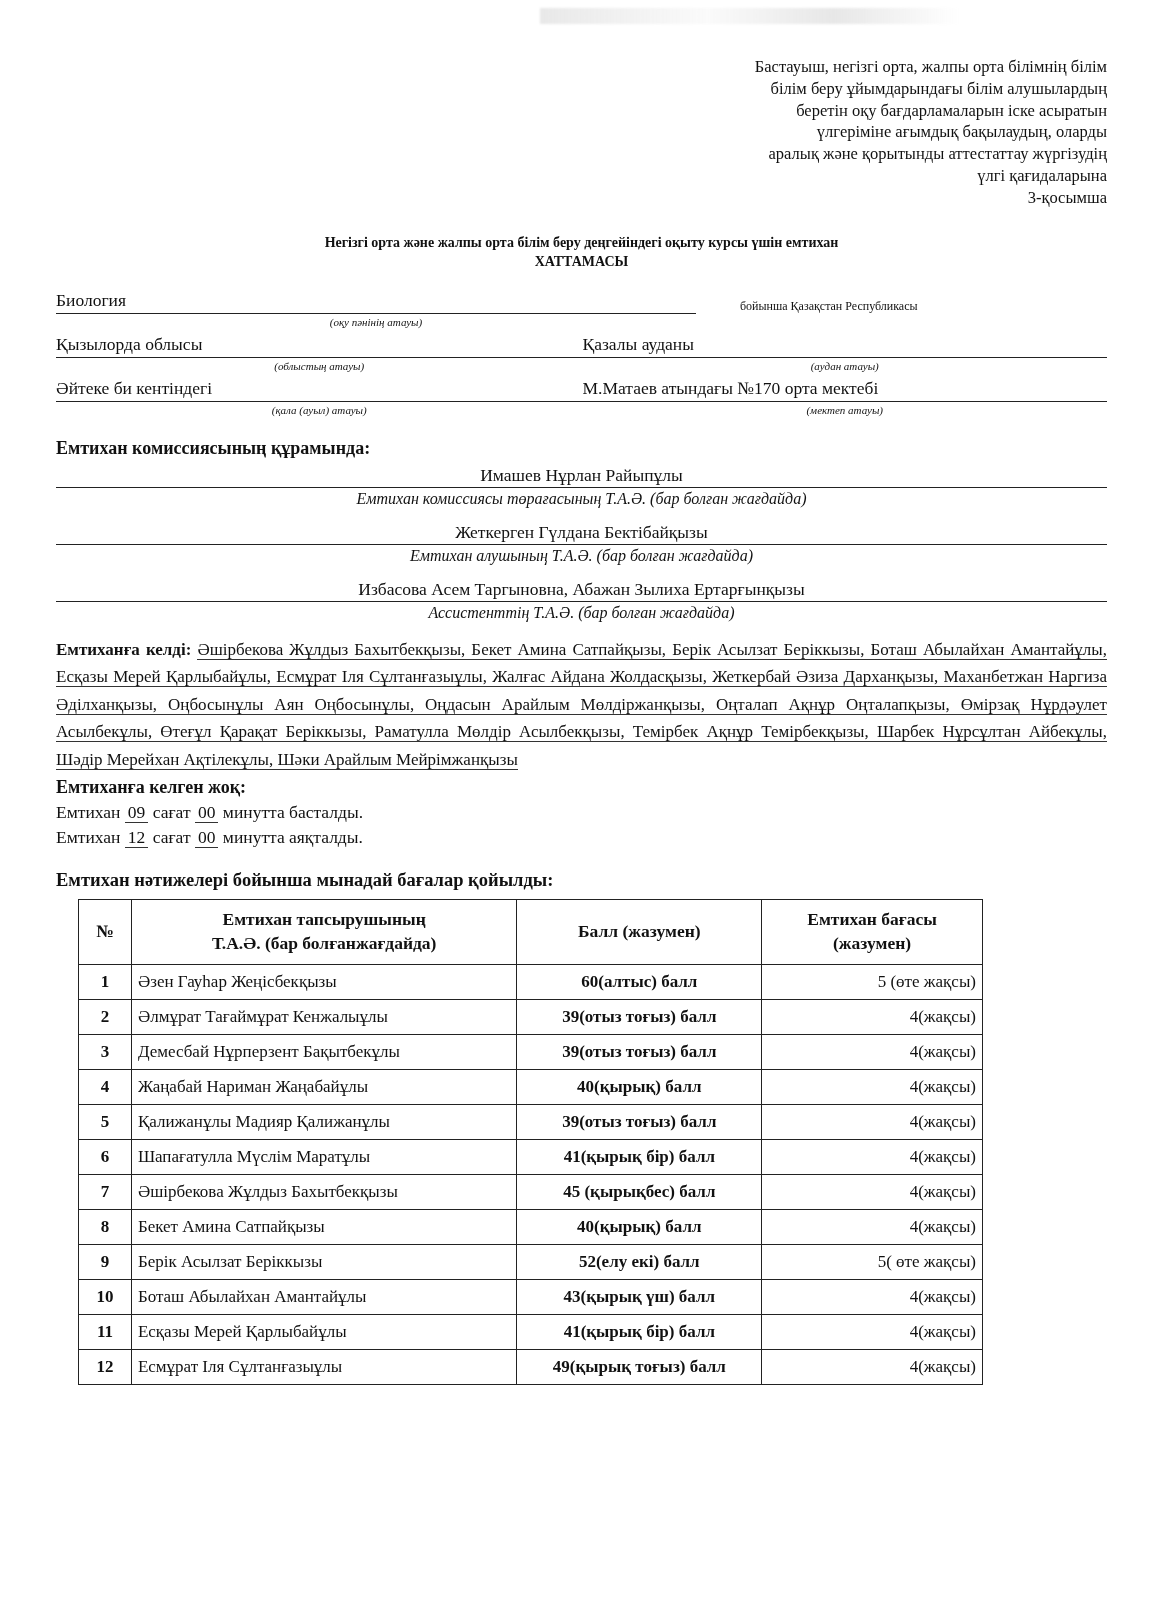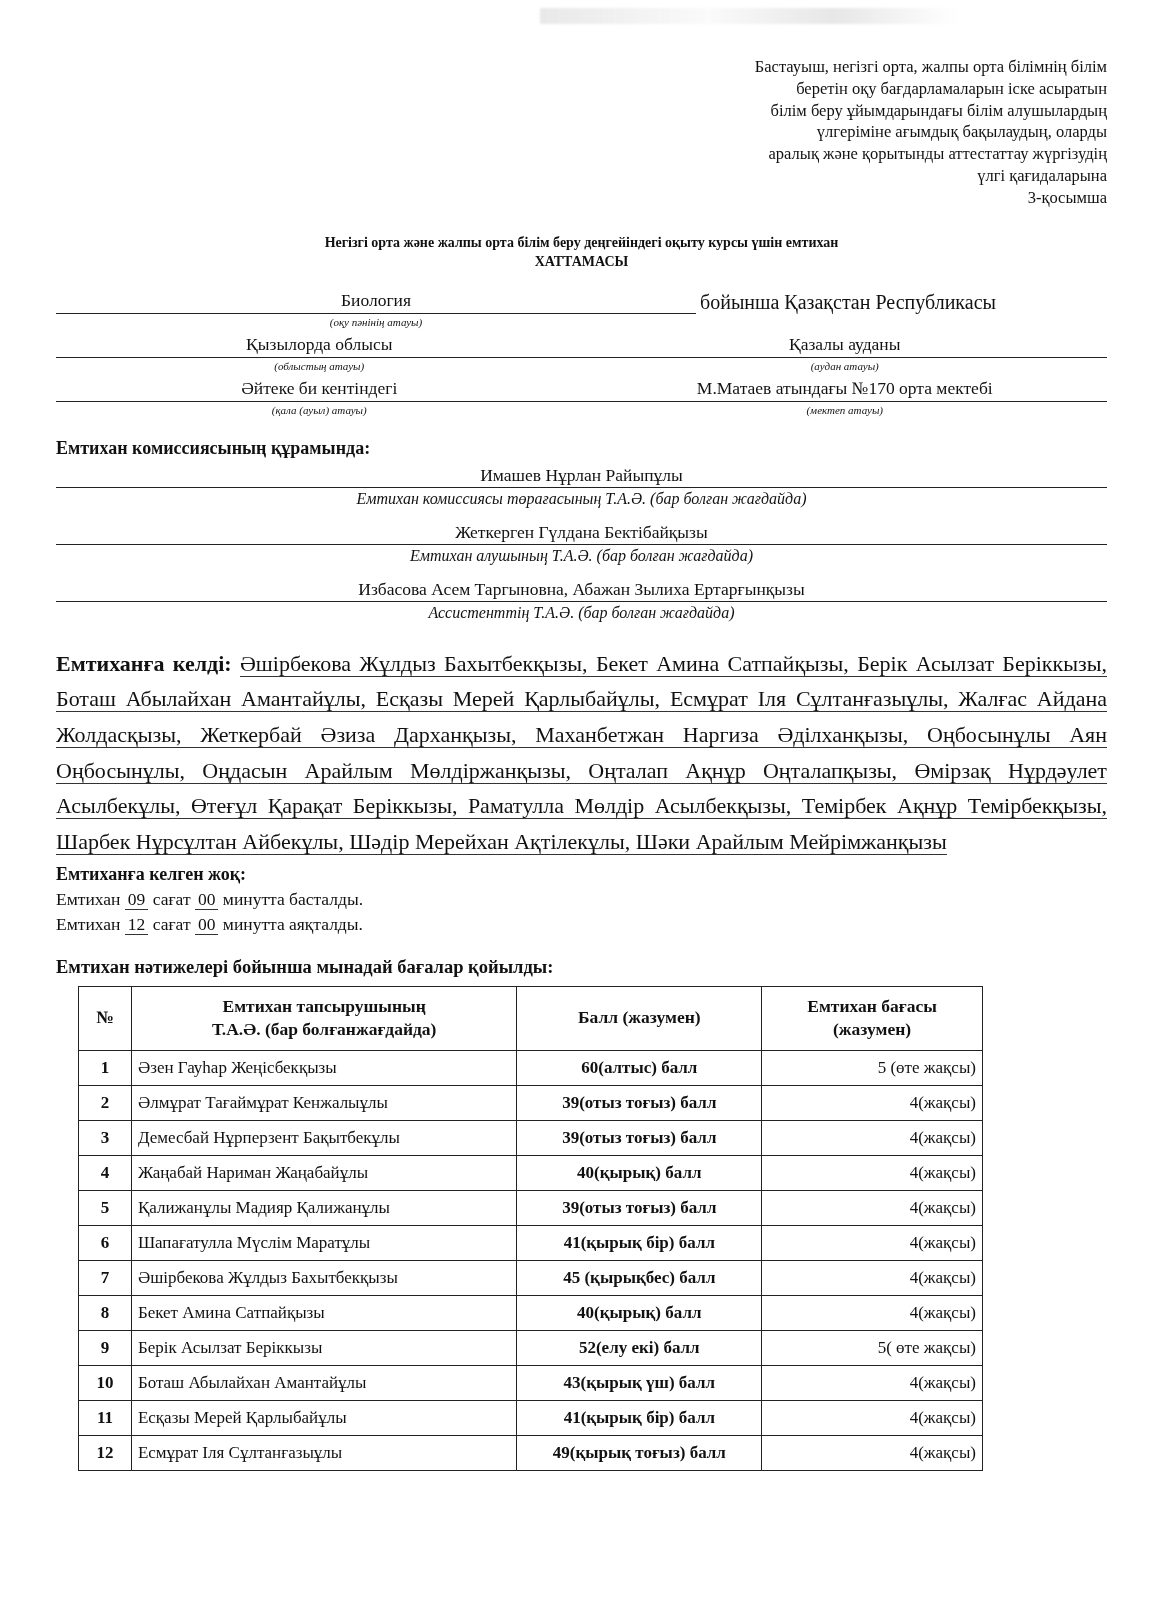--- a/index.html
+++ b/index.html
@@ -51,29 +51,29 @@
   .doc-title .l2 { display: block; }
 
   
   .fill-row {
     display: flex;
     align-items: flex-end;
     margin-top: 18px;
   }
   .fill-line {
     border-bottom: 1px solid #222;
-    text-align: center;
     font-size: 17.5px;
     padding-bottom: 1px;
     line-height: 1.25;
   }
   .tail-text {
-    font-size: 20px;
+    font-size: 12px;
     padding-left: 4px;
     white-space: nowrap;
+    margin-left: 40px;
   }
   .caption {
     font-style: italic;
     font-size: 11px;
     text-align: center;
   }
   .cap-row {
     display: flex;
     margin-top: 2px;
   }
@@ -91,22 +91,22 @@
     margin-top: 6px;
   }
   .center-cap {
     font-style: italic;
     font-size: 16px;
     text-align: center;
     margin-top: 2px;
   }
 
   .came-block {
-    margin-top: 24px;
-    font-size: 22px;
+    margin-top: 14px;
+    font-size: 17px;
     text-align: justify;
     text-justify: inter-word;
     line-height: 1.62;
   }
   .came-block .lead {
     font-weight: bold;
   }
   .came-underline {
     border-bottom: 1px solid #333;
     display: inline;
@@ -163,22 +163,22 @@
 </style>
 </head>
 <body>
 
 <div class="page">
 
   <div class="scan-smudge"></div>
 
   <div class="header-note">
     <div>Бастауыш, негізгі орта, жалпы орта білімнің білім</div>
+    <div>білім беру ұйымдарындағы білім алушылардың</div>
     <div>беретін оқу бағдарламаларын іске асыратын</div>
-    <div>білім беру ұйымдарындағы білім алушылардың</div>
     <div>үлгеріміне ағымдық бақылаудың, оларды</div>
     <div>аралық және қорытынды аттестаттау жүргізудің</div>
     <div>үлгі қағидаларына</div>
     <div>3-қосымша</div>
   </div>
 
   <div class="doc-title">
     <span>Негізгі орта және жалпы орта білім беру деңгейіндегі  оқыту курсы үшін емтихан</span>
     <span class="l2">ХАТТАМАСЫ</span>
   </div>

